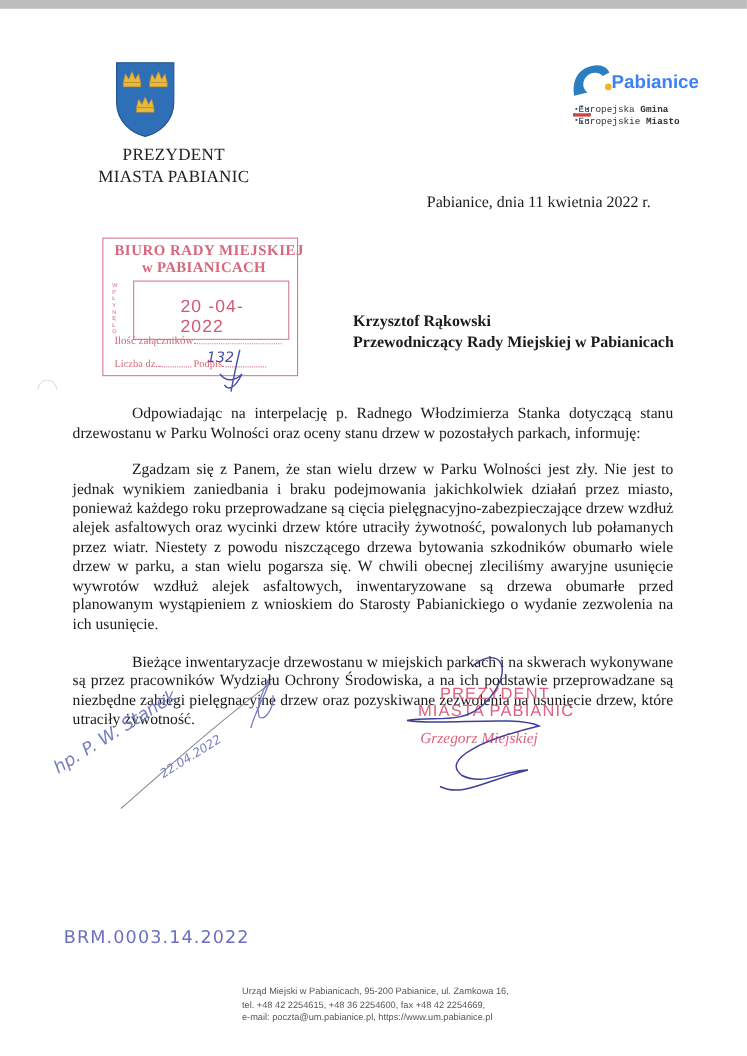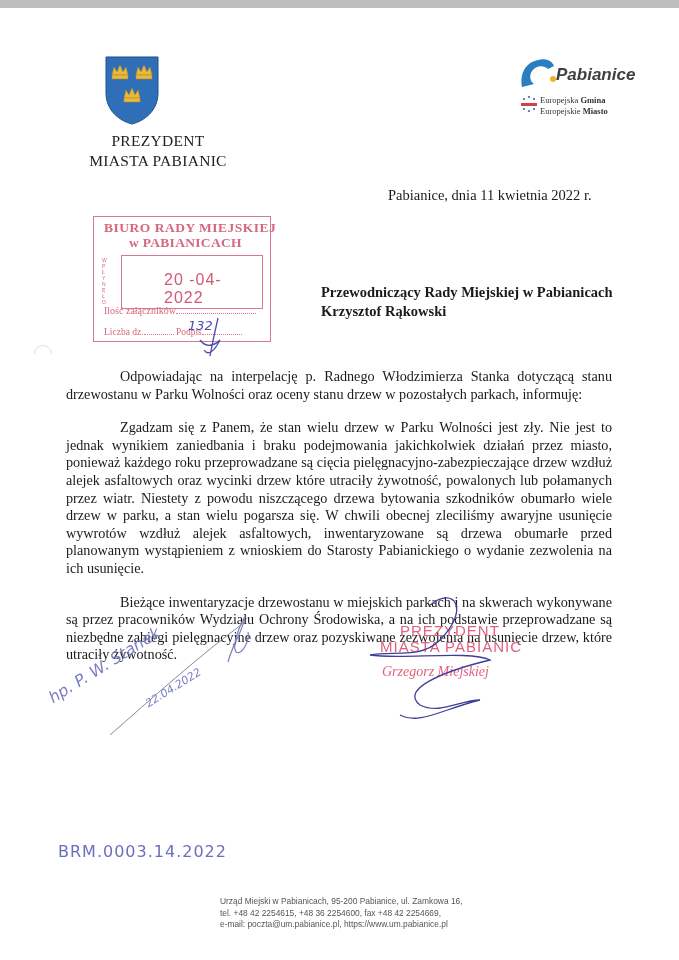--- a/index.html
+++ b/index.html
@@ -1,24 +1,24 @@
 <!DOCTYPE html>
 <html><head>
 <meta charset="utf-8">
 <style>
   html, body { margin: 0; padding: 0; }
   body { width: 679px; height: 960px; background: #ffffff; position: relative; overflow: hidden; font-family: "Liberation Serif", serif; color: #1a1a1a; }
   .topbar { position: absolute; left: 0; top: 0; width: 679px; height: 8px; background: #bdbdbd; }
   .crest { position: absolute; left: 104px; top: 55px; width: 56px; height: 70px; }
   .pres-header { position: absolute; left: 88px; top: 131px; width: 140px; text-align: center; font-size: 15.5px; line-height: 20px; letter-spacing: 0.3px; color: #222; }
   .city-logo { position: absolute; left: 518px; top: 55px; width: 130px; height: 70px; }
-  .city-logo .logo-word { position: absolute; left: 38px; top: 10px; font-family: "Liberation Sans", sans-serif; font-weight: bold; font-style: italic; font-size: 17px; color: #404040; }
-  .city-logo .eu-line { position: absolute; left: 22px; font-family: Liberation Serif, serif; font-size: 8.5px; color: #333; }
+  .city-logo .logo-word { position: absolute; left: 38px; top: 10px; font-family: "Liberation Sans", sans-serif; font-weight: bold; font-size: 17px; color: #3b82f6; }
+  .city-logo .eu-line { position: absolute; left: 8px; font-family: Liberation Mono, monospace; font-size: 8.5px; color: #333; }
   .city-logo .eu-line b { font-weight: bold; }
-  .date-line { position: absolute; left: 388px; top: 187px; font-size: 14.5px; }
+  .date-line { position: absolute; left: 388px; top: 176px; font-size: 14.5px; }
   .stamp { position: absolute; left: 93px; top: 216px; width: 176px; height: 124px; border: 1.5px solid #d57c8c; color: #d6677c; }
   .stamp .st1 { position: absolute; left: 10px; top: 3px; font-size: 13.5px; font-weight: bold; letter-spacing: 0.5px; white-space: nowrap; }
   .stamp .st2 { position: absolute; left: 35px; top: 18px; font-size: 13.5px; font-weight: bold; letter-spacing: 0.3px; }
   .stamp .wplynelo { position: absolute; left: 8px; top: 40px; font-size: 5px; line-height: 6px; width: 5px; word-break: break-all; font-family: "Liberation Sans", sans-serif; }
   .stamp .datebox { position: absolute; left: 27px; top: 38px; width: 140px; height: 52px; border: 1.5px solid #d57c8c; }
   .stamp .date { position: absolute; left: 42px; top: 15px; font-family: "Liberation Sans", sans-serif; font-size: 16px; letter-spacing: 1px; color: #d15a73; }
   .stamp .l1 { position: absolute; left: 10px; top: 88px; font-size: 10px; white-space: nowrap; }
   .stamp .l2 { position: absolute; left: 10px; top: 110px; font-size: 9.5px; white-space: nowrap; }
   .stamp .dots { display: inline-block; border-bottom: 1px dotted #d57c8c; }
   .stamp .hand { position: absolute; left: 56px; top: 101px; font-family: "DejaVu Sans", sans-serif; font-size: 13px; color: #4a4bb0; font-style: italic; margin-left: 38px; }
@@ -89,22 +89,22 @@
   <div class="wplynelo">WPŁYNĘŁO</div>
   <div class="datebox">
     <div class="date">20 -04- 2022</div>
   </div>
   <div class="l1"><span>Ilość załączników</span><span class="dots" style="width:80px;"></span></div>
   <div class="l2"><span>Liczba dz.</span><span class="dots" style="width:30px;"></span> <span>Podpis</span><span class="dots" style="width:40px;"></span></div>
   <div class="hand">132</div>
 </div>
 
 <div class="recipient">
+  <div>Krzysztof Rąkowski</div>
   <div>Przewodniczący Rady Miejskiej w Pabianicach</div>
-  <div>Krzysztof Rąkowski</div>
 </div>
 
 <div class="hole-mark"></div>
 
 <div class="body-text">
   <p>Odpowiadając na interpelację p. Radnego Włodzimierza Stanka dotyczącą stanu drzewostanu w Parku Wolności oraz oceny stanu drzew w pozostałych parkach, informuję:</p>
   <p>Zgadzam się z Panem, że stan wielu drzew w Parku Wolności jest zły. Nie jest to jednak wynikiem zaniedbania i braku podejmowania jakichkolwiek działań przez miasto, ponieważ każdego roku przeprowadzane są cięcia pielęgnacyjno-zabezpieczające drzew wzdłuż alejek asfaltowych oraz wycinki drzew które utraciły żywotność, powalonych lub połamanych przez wiatr. Niestety z powodu niszczącego drzewa bytowania szkodników obumarło wiele drzew w parku, a stan wielu pogarsza się. W chwili obecnej zleciliśmy awaryjne usunięcie wywrotów wzdłuż alejek asfaltowych, inwentaryzowane są drzewa obumarłe przed planowanym wystąpieniem z wnioskiem do Starosty Pabianickiego  o wydanie zezwolenia na ich usunięcie.</p>
   <p>Bieżące inwentaryzacje drzewostanu w miejskich parkach i na skwerach wykonywane są przez pracowników Wydziału Ochrony Środowiska, a na ich podstawie przeprowadzane są niezbędne zabiegi pielęgnacyjne drzew oraz pozyskiwane zezwolenia na usunięcie drzew, które utraciły żywotność.</p>
 </div>
 

